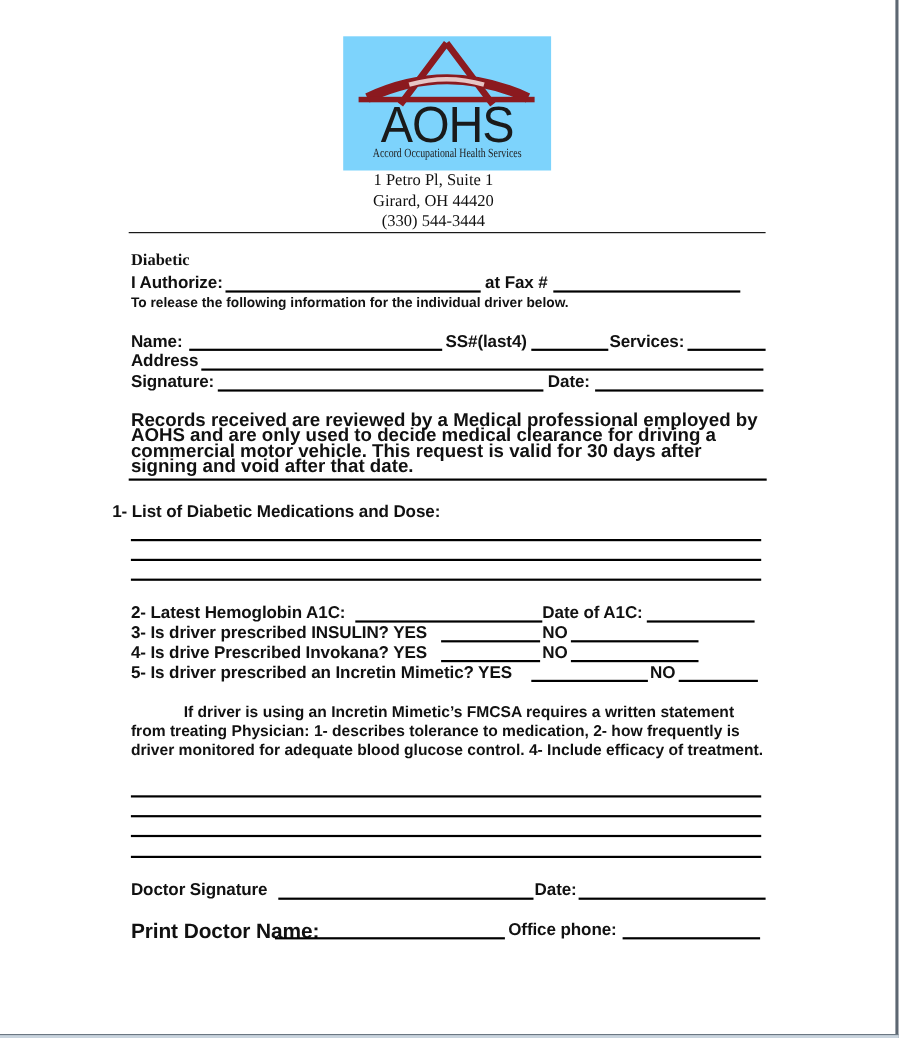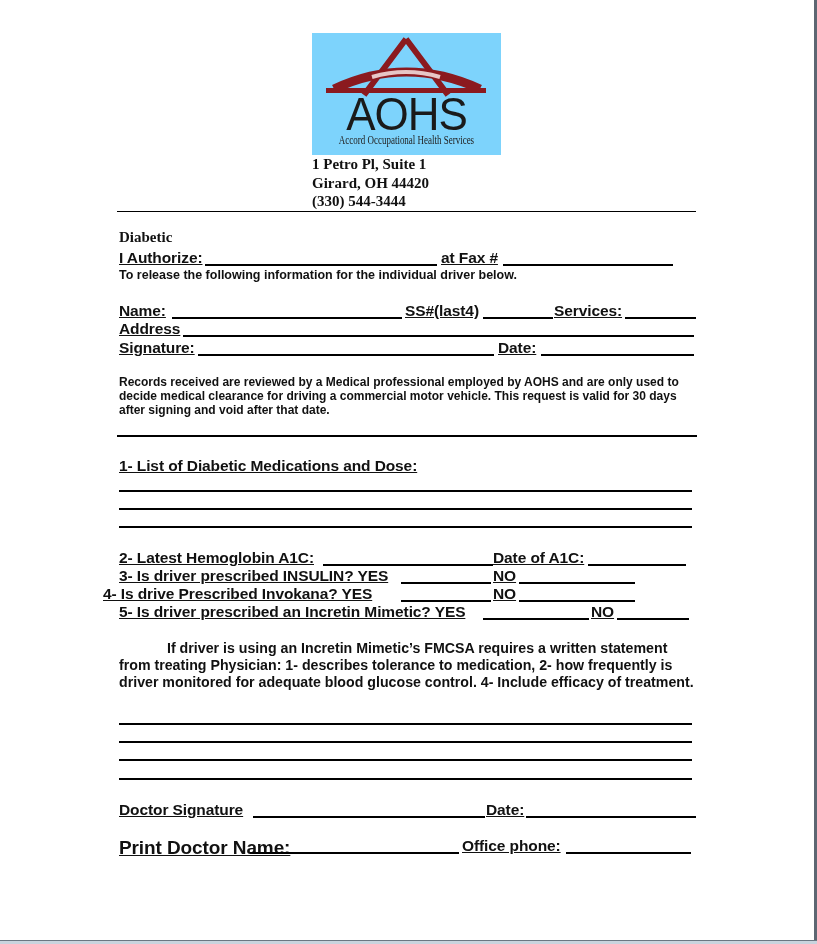--- a/index.html
+++ b/index.html
@@ -5,26 +5,26 @@
   html, body { margin:0; padding:0; }
   body { width:817px; height:944px; position:relative; background:#fff; overflow:hidden;
          font-family:"Liberation Sans", sans-serif; color:#111; }
   .abs { position:absolute;margin-top:36px; }
   .right-edge { position:absolute; left:814px; top:0; width:3px; height:944px; background:#5d6772; }
   .bottom-edge { position:absolute; left:0; top:940px; width:817px; height:4px; background:#c9d4de; border-top:1px solid #6b7782; }
   .logo { position:absolute; left:312px; top:33px; width:189px; height:122px; background:#7dd3fc; }
   .logo-text { position:absolute; left:0; width:189px; text-align:center; font-family:"Liberation Sans", sans-serif; }
   .logo-big { top:56px; font-size:44px; letter-spacing:-1px; color:#1a1a1a; font-weight:400; transform:scaleY(1.05); }
   .logo-sub { top:101px; font-size:11.5px; color:#222; font-family:"Liberation Serif", serif; transform:scaleX(0.78); white-space:nowrap; }
-  .addr { position:absolute; left:312px; width:212px; font-family:"Liberation Serif", serif; font-weight:bold; font-size:15px; }
+  .addr { position:absolute; left:288px; width:212px; text-align:center; font-family:"Liberation Serif", serif; font-weight:normal; font-size:15px; }
   .serif-b { font-family:"Liberation Serif", serif; font-weight:bold; font-size:15px; }
   .rule { position:absolute; background:#000; }
-  .lbl { position:absolute; font-weight:bold; font-size:15.5px; white-space:nowrap; letter-spacing:-0.1px;text-decoration:underline; }
+  .lbl { position:absolute; font-weight:bold; font-size:15.5px; white-space:nowrap; letter-spacing:-0.1px; }
   .sm { position:absolute; font-weight:bold; font-size:12.5px; white-space:nowrap; }
-  .para { position:absolute; font-weight:bold; font-size:12px; line-height:14px; }
+  .para { position:absolute; font-weight:bold; font-size:17px; line-height:14px; }
   .para2 { position:absolute; font-weight:bold; font-size:14.2px; line-height:17px; }
   .blank { position:absolute; height:2px; background:#000; }
 </style>
 </head>
 <body>
 
 <div class="right-edge"></div>
 <div class="bottom-edge"></div>
 
 <div class="logo">
@@ -61,36 +61,36 @@
 <div class="blank" style="left:183px;top:335px;width:511px"></div>
 
 <div class="lbl" style="left:119px;top:339px">Signature:</div>
 <div class="blank" style="left:198px;top:354px;width:296px"></div>
 <div class="lbl" style="left:498px;top:339px">Date:</div>
 <div class="blank" style="left:541px;top:354px;width:153px"></div>
 
 <div class="para" style="left:119px;top:375px;width:580px">Records received are reviewed by a Medical professional employed by AOHS and are only used to decide medical clearance for driving a commercial motor vehicle. This request is valid for 30 days after signing and void after that date.</div>
 <div class="rule" style="left:117px;top:435px;width:580px;height:2px"></div>
 
-<div class="lbl" style="left:119px;top:457px">1- List of Diabetic Medications and Dose:</div>
+<div class="lbl" style="left:102px;top:457px">1- List of Diabetic Medications and Dose:</div>
 <div class="blank" style="left:119px;top:490px;width:573px"></div>
 <div class="blank" style="left:119px;top:508px;width:573px"></div>
 <div class="blank" style="left:119px;top:526px;width:573px"></div>
 
 <div class="lbl" style="left:119px;top:549px">2- Latest Hemoglobin A1C:</div>
 <div class="blank" style="left:323px;top:564px;width:170px"></div>
 <div class="lbl" style="left:493px;top:549px">Date of A1C:</div>
 <div class="blank" style="left:588px;top:564px;width:98px"></div>
 
 <div class="lbl" style="left:119px;top:567px">3- Is driver prescribed INSULIN? YES</div>
 <div class="blank" style="left:401px;top:582px;width:90px"></div>
 <div class="lbl" style="left:493px;top:567px">NO</div>
 <div class="blank" style="left:519px;top:582px;width:116px"></div>
 
-<div class="lbl" style="left:103px;top:585px">4- Is drive Prescribed Invokana? YES</div>
+<div class="lbl" style="left:119px;top:585px">4- Is drive Prescribed Invokana? YES</div>
 <div class="blank" style="left:401px;top:600px;width:90px"></div>
 <div class="lbl" style="left:493px;top:585px">NO</div>
 <div class="blank" style="left:519px;top:600px;width:116px"></div>
 
 <div class="lbl" style="left:119px;top:603px">5- Is driver prescribed an Incretin Mimetic? YES</div>
 <div class="blank" style="left:483px;top:618px;width:106px"></div>
 <div class="lbl" style="left:591px;top:603px">NO</div>
 <div class="blank" style="left:617px;top:618px;width:72px"></div>
 
 <div class="para2" style="left:119px;top:640px;width:580px;text-indent:48px">If driver is using an Incretin Mimetic’s FMCSA requires a written statement from treating Physician: 1- describes tolerance to medication, 2- how frequently is driver monitored for adequate blood glucose control. 4- Include efficacy of treatment.</div>

